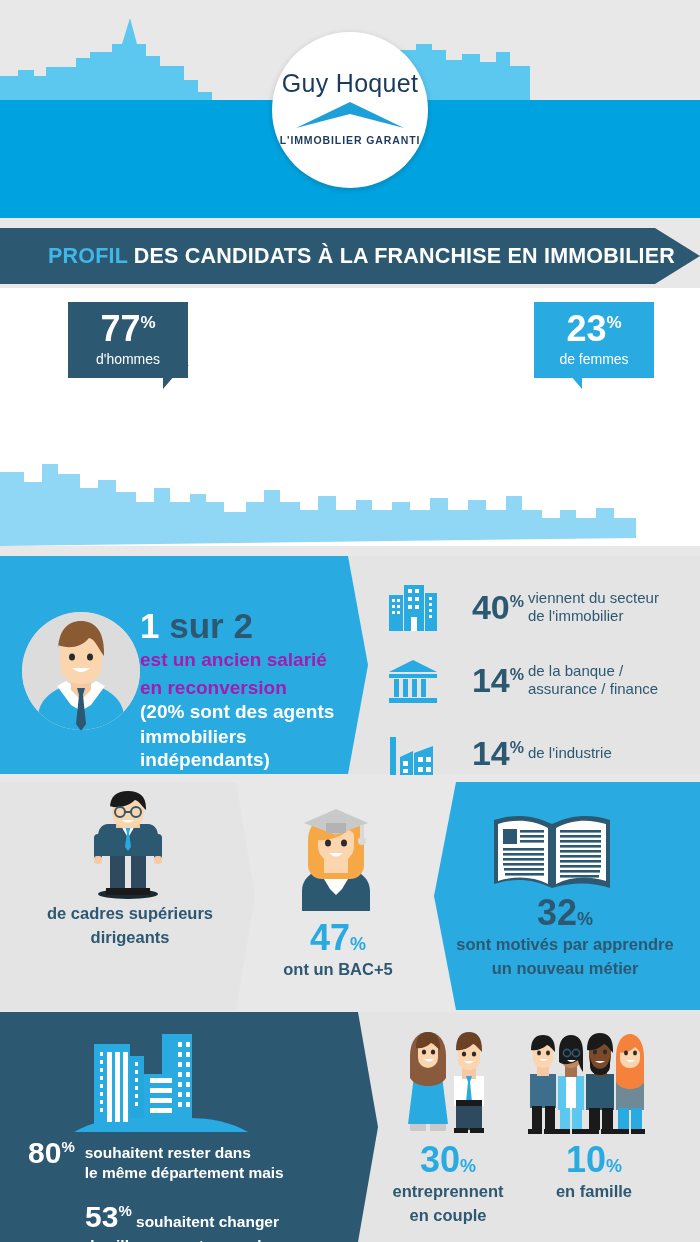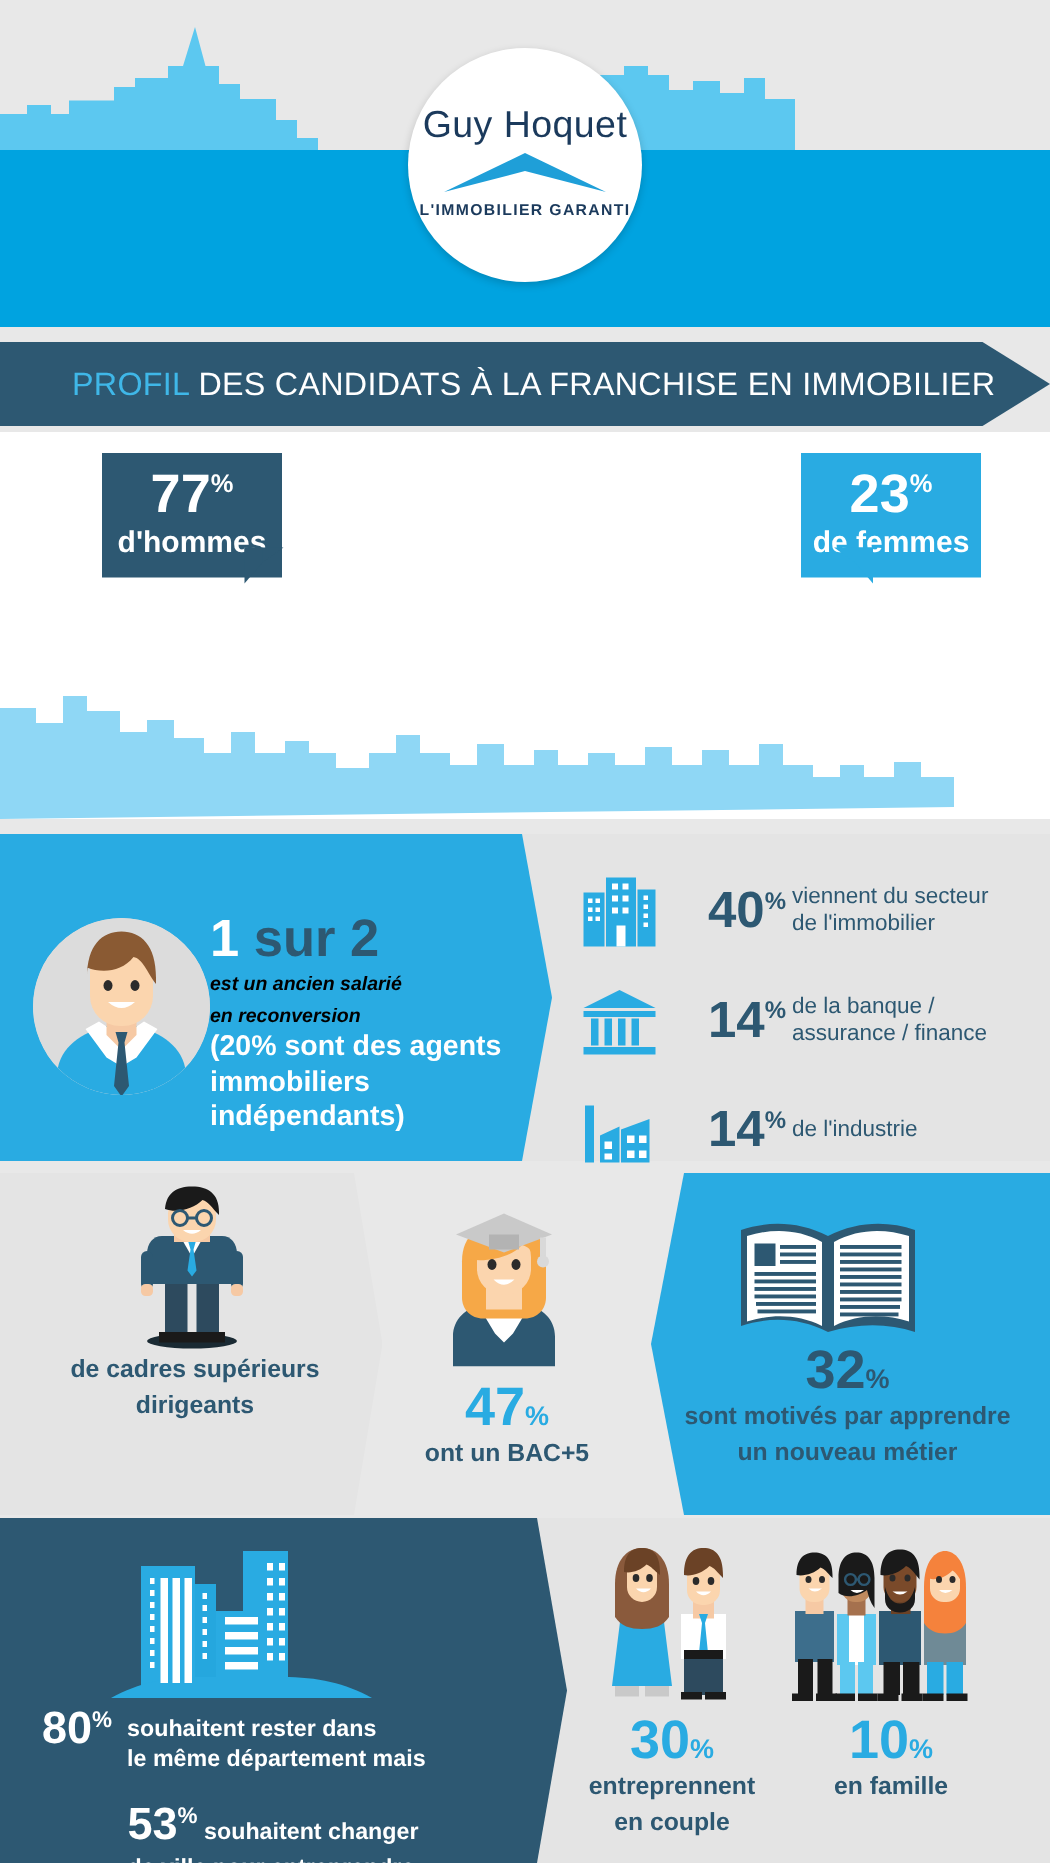--- a/index.html
+++ b/index.html
@@ -24,54 +24,54 @@
   .logo-roof { width:112px; height:30px; margin-top:2px; }
   .logo-sub { color:#1b3a5c; font-size:10.5px; font-weight:700; letter-spacing:.9px; margin-top:4px; }
 
   
   .banner {
     position:absolute; left:0; top:228px; width:700px; height:56px;
     background:#2d5872;
     clip-path:polygon(0 0, 655px 0, 700px 28px, 655px 56px, 0 56px);
     display:flex; align-items:center;
   }
-  .banner-text { margin-left:48px; font-size:21.5px; font-weight:400; color:#fff; letter-spacing:.2px; white-space:nowrap; }
+  .banner-text { margin-left:48px; font-size:21.5px; font-weight:700; color:#fff; letter-spacing:.2px; white-space:nowrap; }
   .banner-text .hl { color:#3fb7e8; }
 
   
   .sec-gender { position:absolute; left:0; top:288px; width:700px; height:258px; background:#fff; overflow:hidden; }
   .gender-sky { position:absolute; left:0; bottom:0; width:700px; height:130px; }
   .bubble {
     position:absolute; width:120px; padding:9px 6px 11px; text-align:center;
   }
   .bubble.left { left:68px; top:302px; background:#2d5872; }
   .bubble.right { left:534px; top:302px; background:#29abe2; }
   .bubble .big { font-size:36px; font-weight:700; color:#fff; line-height:1; }
   .bubble .big sup { font-size:17px; font-weight:700; vertical-align:super; }
-  .bubble .cap { font-size:20px; font-weight:700; color:#fff; margin-top:4px; }
+  .bubble .cap { font-size:14px; font-weight:400; color:#fff; margin-top:4px; }
   .tail { position:absolute; width:0; height:0; }
   .tail.l { left:163px; top:365px; border-left:12px solid #2d5872; border-top:10px solid #2d5872; border-right:14px solid transparent; border-bottom:14px solid transparent; }
   .tail.r { left:556px; top:365px; border-right:12px solid #29abe2; border-top:10px solid #29abe2; border-left:14px solid transparent; border-bottom:14px solid transparent; }
 
   
   .sec3 { position:absolute; left:0; top:556px; width:700px; height:218px; }
   .sec3-gray { position:absolute; inset:0; background:#e4e4e4; }
   .sec3-blue {
     position:absolute; left:0; top:0; width:370px; height:218px; background:#29abe2;
     clip-path:polygon(0 0, 348px 0, 368px 109px, 348px 218px, 0 218px);
   }
   .avatar-circle {
     position:absolute; left:22px; top:612px; width:118px; height:118px; border-radius:50%;
     background:#dcdcdc; overflow:hidden;
   }
   .sec3-txt { position:absolute; left:140px; top:608px; width:225px; }
   .sur2 { font-size:35px; font-weight:700; line-height:1; }
   .sur2 .w { color:#fff; }
   .sur2 .d { color:#2d5872; }
-  .sec3-l1 { font-size:13px; font-weight:700; color:#000000; line-height:1.22; margin-top:5px;font-style:italic; }
+  .sec3-l1 { font-size:19px; font-weight:700; color:#a21caf; line-height:1.22; margin-top:5px; }
   .sec3-l2 { font-size:19px; font-weight:700; color:#fff; line-height:1.22; margin-top:1px; }
 
   .sectors { position:absolute; left:384px; top:576px; width:305px; }
   .sector-row { display:flex; align-items:center; height:62px; margin-bottom:11px; }
   .sector-icon { width:58px; flex:none; display:flex; align-items:center; justify-content:center; }
   .sector-pct { width:86px; flex:none; color:#2d5872; font-weight:700; font-size:34px; line-height:1; white-space:nowrap; text-align:right; padding-right:4px; }
   .sector-pct sup { font-size:16px; vertical-align:super; }
   .sector-lbl { font-size:15px; color:#2d5872; line-height:1.22; }
 
   

